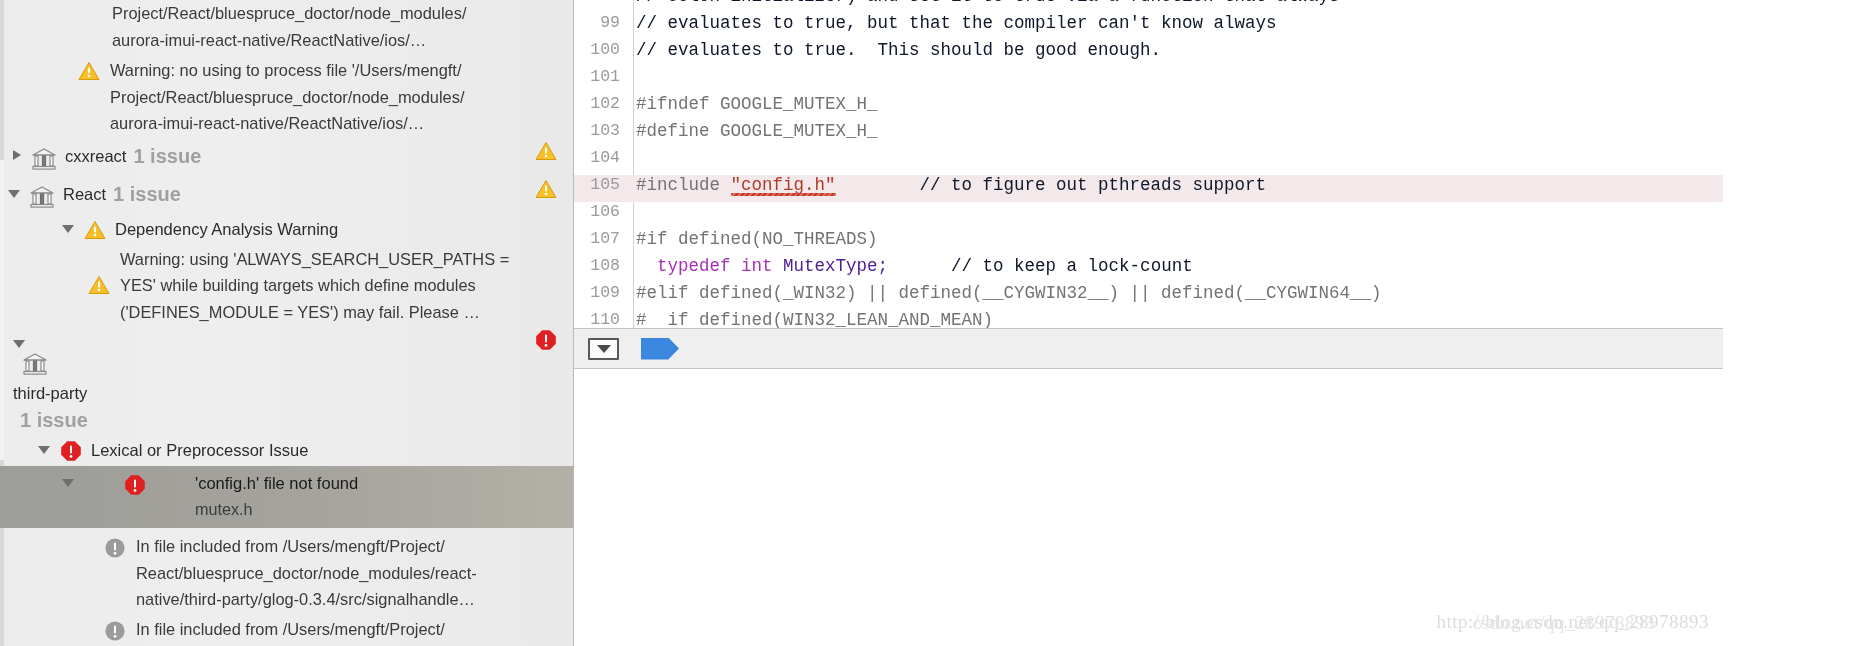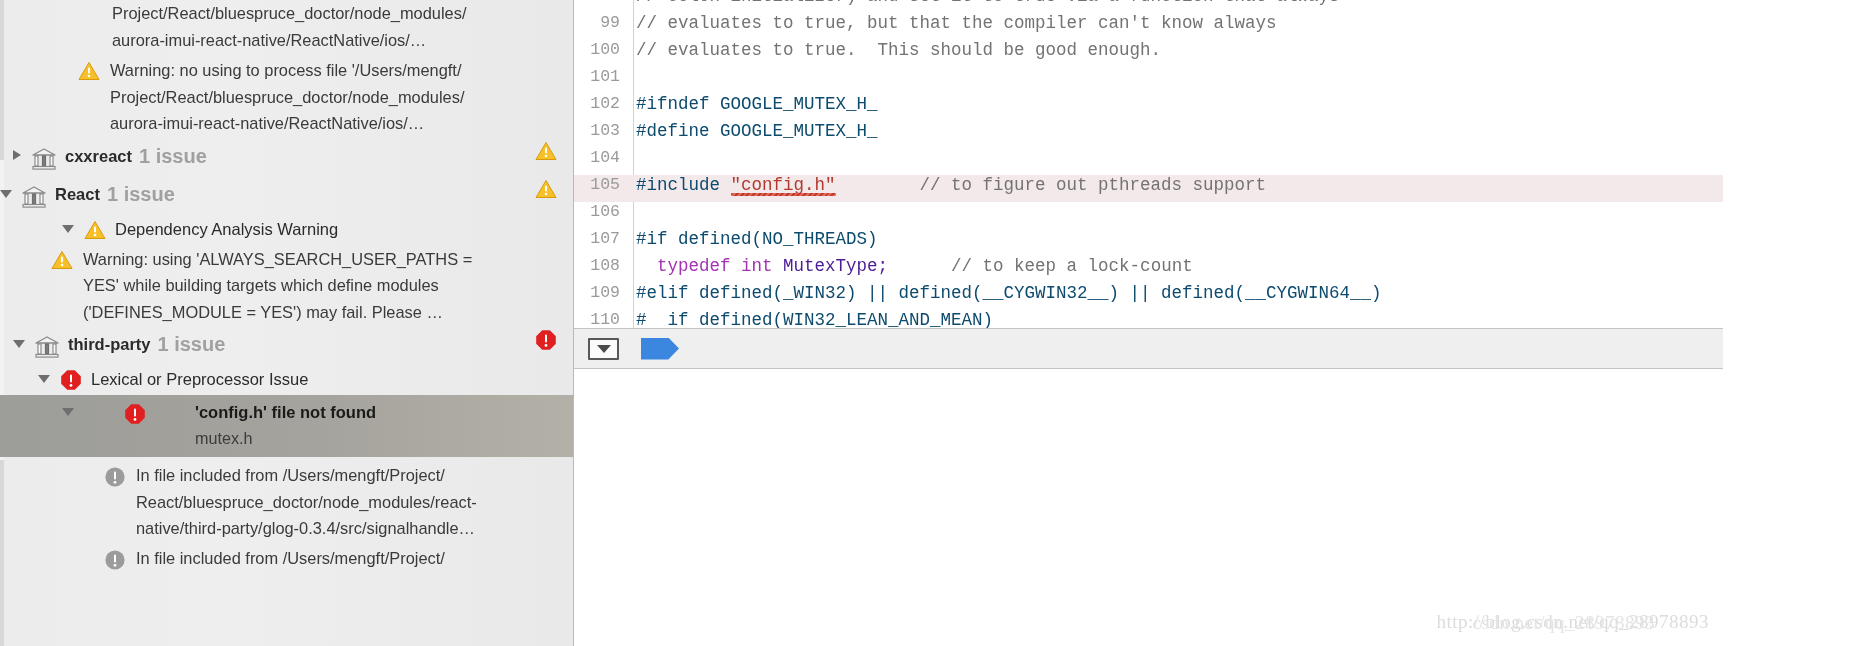--- a/index.html
+++ b/index.html
@@ -70,21 +70,21 @@
 
   .ico { flex: 0 0 auto; margin-top: 4px; }
 
   .lbl-wrap { flex: 1 1 auto; min-width: 0; }
   .main-text {
     font-size: 16.5px;
     color: #2b2b2b;
     line-height: 27px;
     white-space: nowrap;
   }
-  .main-text.bold { font-weight: bold; }
+  .main-text.bold { font-weight: normal; }
   .count {
     font-size: 20px;
     color: #a0a0a0;
     line-height: 27px;
     margin-left: 7px;
     font-weight: bold;
   }
   .msg-text {
     font-size: 16.4px;
     color: #3a3a3a;
@@ -138,22 +138,22 @@
     user-select: none;
   }
   .gutter-rule {
     position: absolute;
     left: 59px; top: 0; bottom: 0;
     width: 1px;
     background: #d2d2d2;
   }
   .code-text { flex: 1 1 auto; padding-left: 4px; }
 
-  .c-comment { color: #737373; margin-top: 42px; }
-  .c-pre     { color: #0c4a6e; }
+  .c-comment { color: #0f172a; margin-top: 42px; }
+  .c-pre     { color: #737373; }
   .c-kw      { color: #a531b5; }
   .c-type    { color: #4c1d95; }
   .c-plain   { color: #1c1c1c; }
   .c-str {
     color: #b03a2e;
     position: relative;
     text-decoration: none;
   }
   .squiggle {
     position: relative;
@@ -269,21 +269,21 @@
       <span class="count">1 issue</span>
       <span class="right-badge">
         <svg width="22" height="20" viewBox="0 0 22 20">
           <path d="M11 1.5 L21 18.5 L1 18.5 Z" fill="#f7c028" stroke="#d89b0c" stroke-width="1" stroke-linejoin="round"></path>
           <rect x="10" y="6.5" width="2" height="6" rx="1" fill="#ffffff"></rect>
           <circle cx="11" cy="15" r="1.3" fill="#ffffff"></circle>
         </svg>
       </span>
     </div>
 
-    <div class="row" style="padding-top:6px;">
+    <div class="row" style="padding-top:6px;margin-left:8px;">
       <span class="disc open"></span>
       <span class="ico" style="margin-left:9px; margin-right:8px;">
         <svg width="26" height="24" viewBox="0 0 26 24">
           <path d="M13 2 L24 8 L2 8 Z" fill="#f2f2f2" stroke="#8b8b8b" stroke-width="1.4" stroke-linejoin="round"></path>
           <rect x="4" y="9" width="3" height="10" fill="#fafafa" stroke="#8b8b8b" stroke-width="1.2"></rect>
           <rect x="11.5" y="9" width="3" height="10" fill="#7d7d7d" stroke="#6d6d6d" stroke-width="1.2"></rect>
           <rect x="19" y="9" width="3" height="10" fill="#fafafa" stroke="#8b8b8b" stroke-width="1.2"></rect>
           <rect x="2" y="19.5" width="22" height="2.6" fill="#f2f2f2" stroke="#8b8b8b" stroke-width="1.2"></rect>
         </svg>
       </span>
@@ -303,36 +303,36 @@
       <span class="ico" style="margin-left:10px; margin-right:9px;">
         <svg width="22" height="20" viewBox="0 0 22 20">
           <path d="M11 1.5 L21 18.5 L1 18.5 Z" fill="#f7c028" stroke="#d89b0c" stroke-width="1" stroke-linejoin="round"></path>
           <rect x="10" y="6.5" width="2" height="6" rx="1" fill="#ffffff"></rect>
           <circle cx="11" cy="15" r="1.3" fill="#ffffff"></circle>
         </svg>
       </span>
       <span class="main-text">Dependency Analysis Warning</span>
     </div>
 
-    <div class="row" style="padding-left:51px; padding-top:2px;">
+    <div class="row" style="padding-left:88px; padding-top:2px;align-items:center;">
       <span class="ico" style="margin-right:10px;">
         <svg width="22" height="20" viewBox="0 0 22 20">
           <path d="M11 1.5 L21 18.5 L1 18.5 Z" fill="#f7c028" stroke="#d89b0c" stroke-width="1" stroke-linejoin="round"></path>
           <rect x="10" y="6.5" width="2" height="6" rx="1" fill="#ffffff"></rect>
           <circle cx="11" cy="15" r="1.3" fill="#ffffff"></circle>
         </svg>
       </span>
       <div class="lbl-wrap">
         <div class="msg-text">Warning: using 'ALWAYS_SEARCH_USER_PATHS =</div>
         <div class="msg-text">YES' while building targets which define modules</div>
         <div class="msg-text">('DEFINES_MODULE = YES') may fail. Please …</div>
       </div>
     </div>
 
-    <div class="row" style="padding-left:13px; padding-top:6px;">
+    <div class="row" style="padding-left:13px; padding-top:6px;flex-direction:column;">
       <span class="disc open"></span>
       <span class="ico" style="margin-left:9px; margin-right:8px;">
         <svg width="26" height="24" viewBox="0 0 26 24">
           <path d="M13 2 L24 8 L2 8 Z" fill="#f2f2f2" stroke="#8b8b8b" stroke-width="1.4" stroke-linejoin="round"></path>
           <rect x="4" y="9" width="3" height="10" fill="#fafafa" stroke="#8b8b8b" stroke-width="1.2"></rect>
           <rect x="11.5" y="9" width="3" height="10" fill="#7d7d7d" stroke="#6d6d6d" stroke-width="1.2"></rect>
           <rect x="19" y="9" width="3" height="10" fill="#fafafa" stroke="#8b8b8b" stroke-width="1.2"></rect>
           <rect x="2" y="19.5" width="22" height="2.6" fill="#f2f2f2" stroke="#8b8b8b" stroke-width="1.2"></rect>
         </svg>
       </span>

